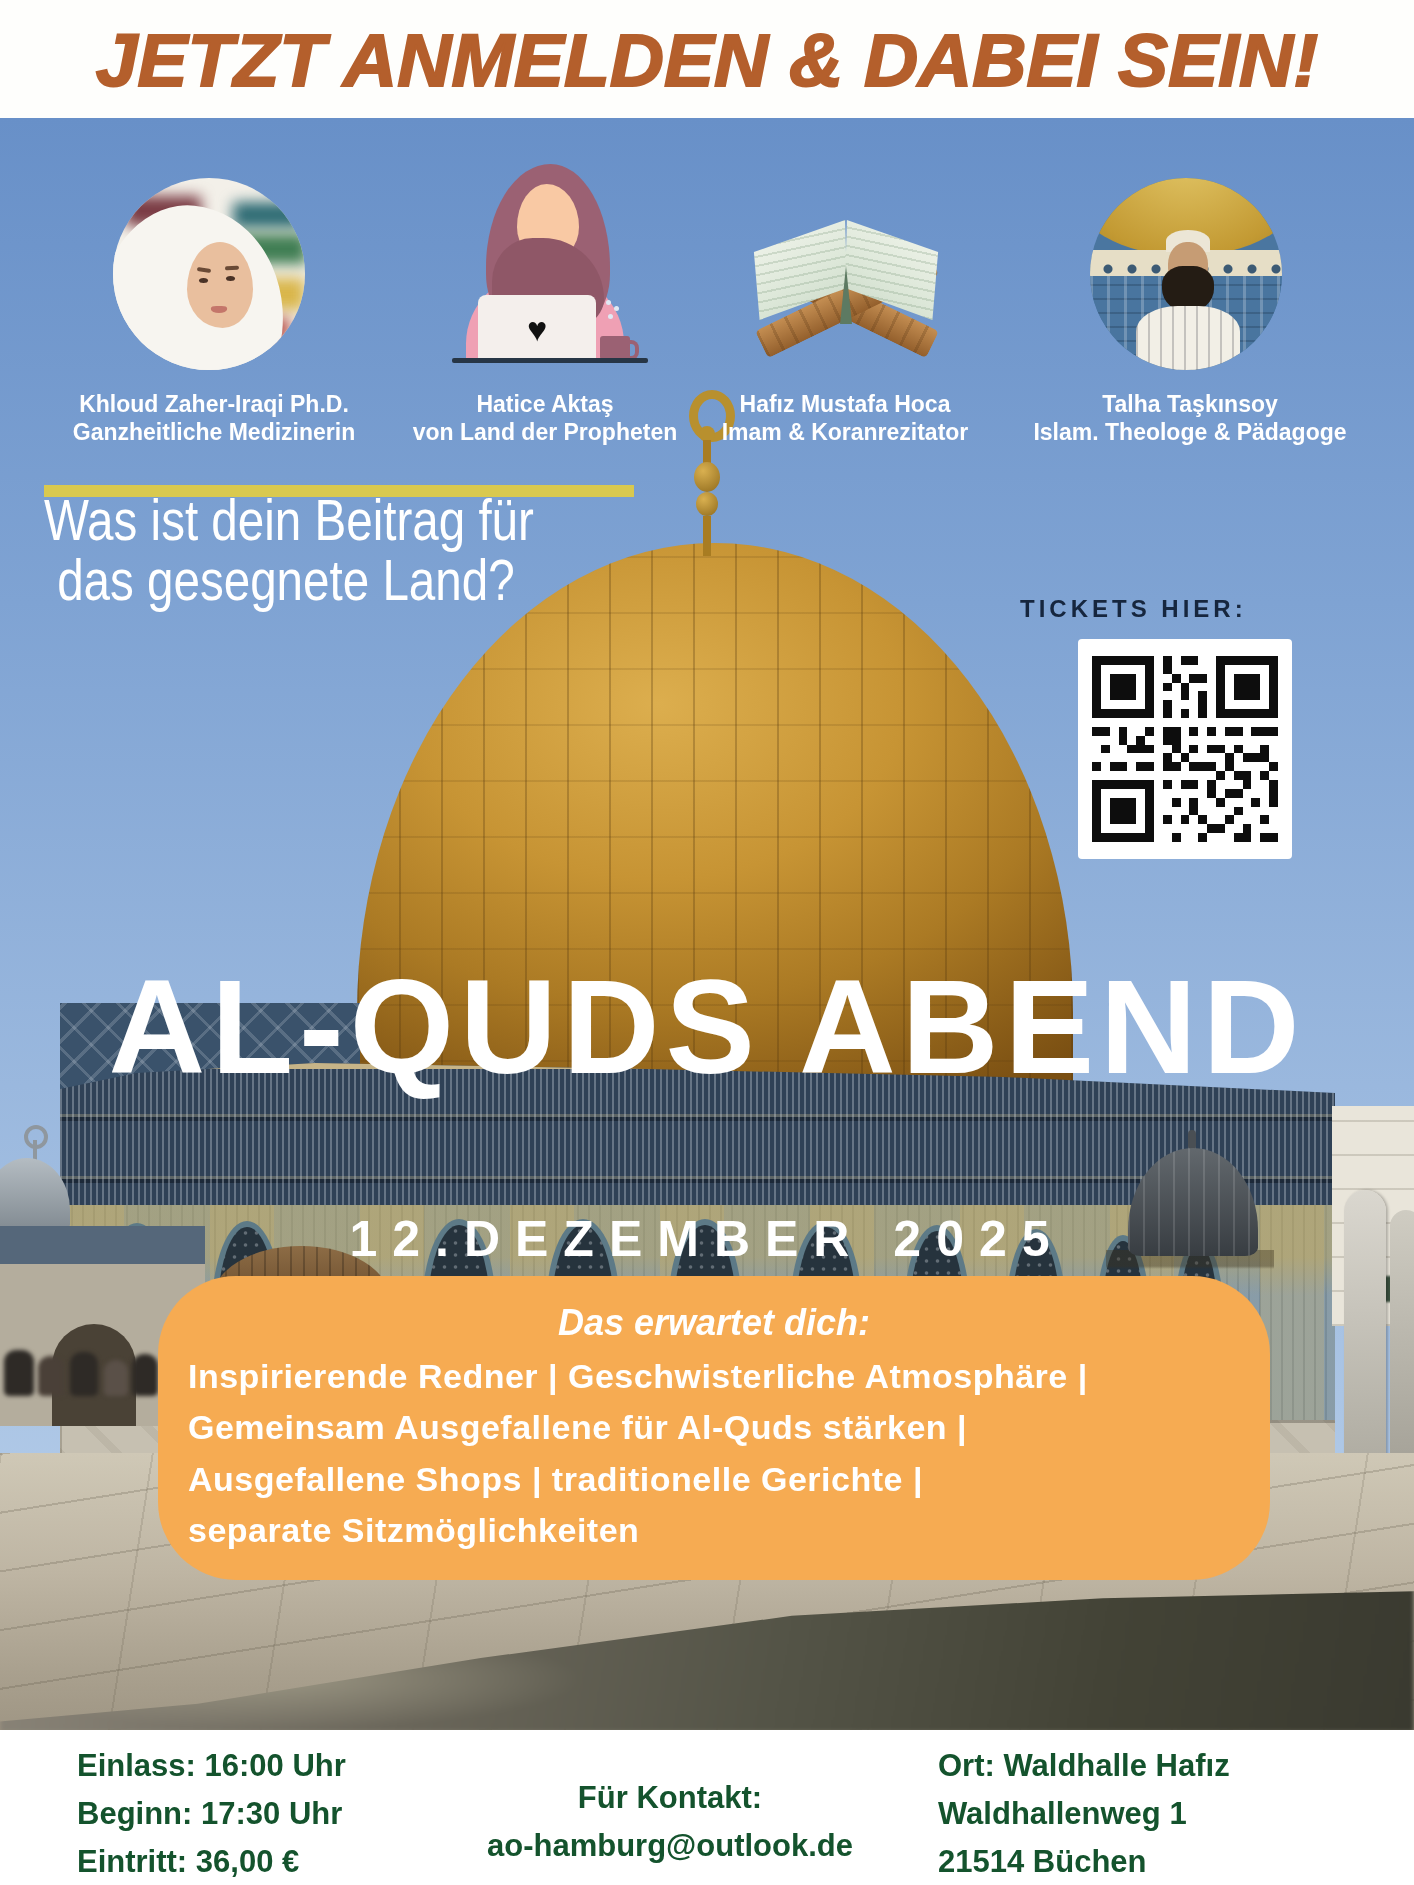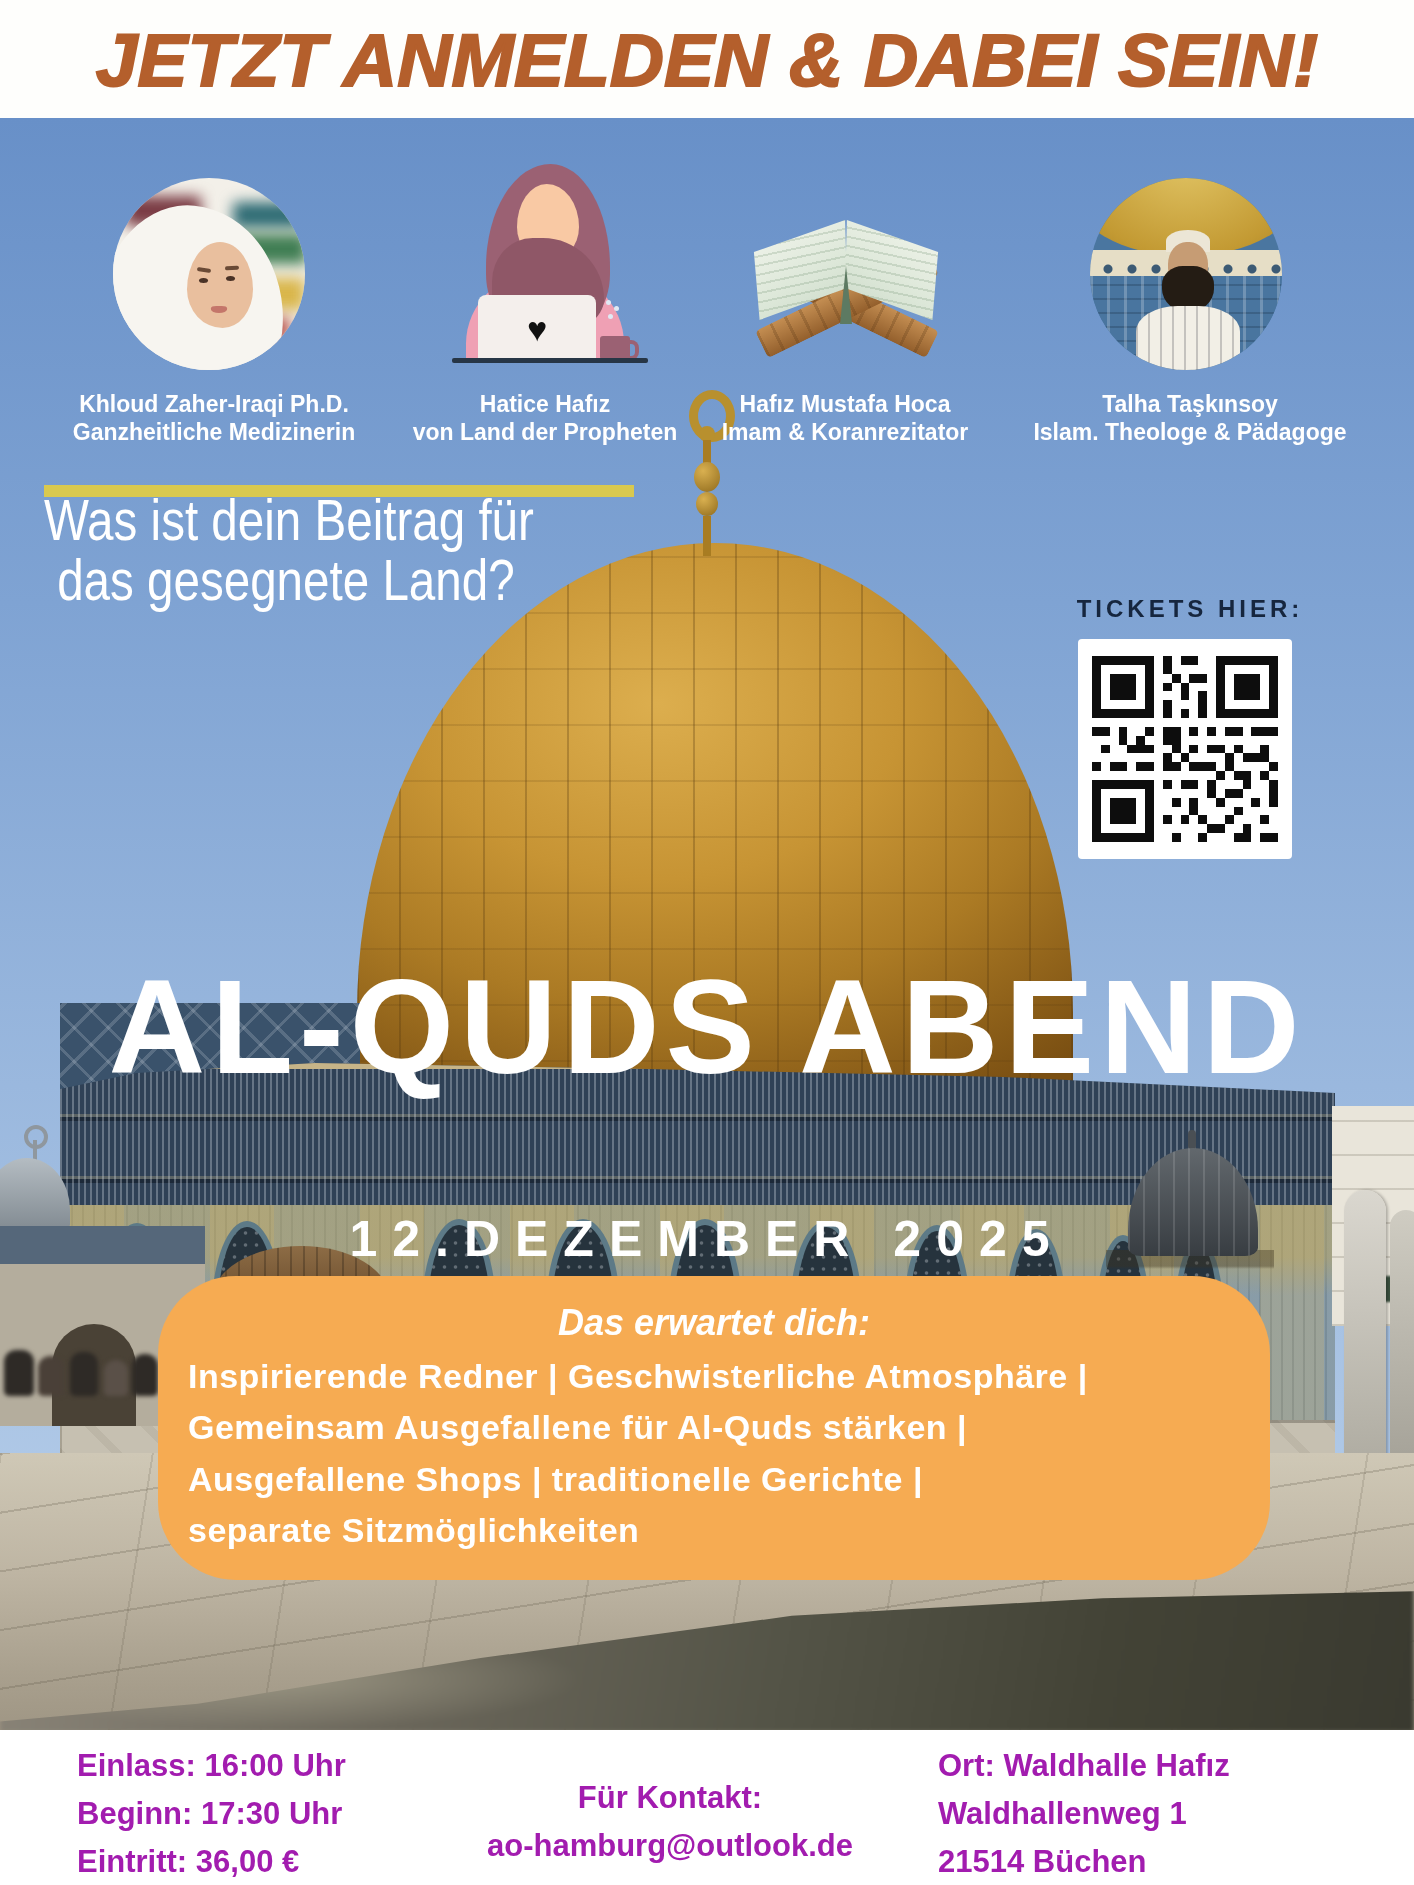--- a/index.html
+++ b/index.html
@@ -139,37 +139,37 @@
   .illus3 .rehal-a{transform:rotate(26deg);}
   .illus3 .rehal-b{transform:rotate(-26deg);}
 
   .speaker-label{position:absolute;width:340px;text-align:center;color:#fff;font-weight:700;
                  font-size:23px;line-height:28px;top:272px;}
 
   
   .yellow-line{position:absolute;left:44px;top:367px;width:590px;height:12px;background:#d9c94f;}
   .question{position:absolute;left:44px;top:372px;width:590px;text-align:center;color:#fff;
             font-weight:400;font-size:58px;line-height:60px;transform:scaleX(.82);transform-origin:left top;white-space:nowrap;}
-  .tickets-label{position:absolute;left:1020px;top:477px;width:340px;text-align:center;color:#16263e;
+  .tickets-label{position:absolute;left:1020px;top:477px;width:340px;color:#16263e;
                  font-size:24px;font-weight:700;letter-spacing:4px;}
   .qr-box{position:absolute;left:1078px;top:521px;width:214px;height:220px;background:#fff;border-radius:4px;padding:0;}
   .qr-box svg{position:absolute;left:14px;top:16px;width:186px;height:188px;}
 
   .main-title{position:absolute;left:0;top:832px;width:1414px;text-align:center;color:#fff;
               font-size:134px;font-weight:700;letter-spacing:6px;white-space:nowrap;}
   .date-title{position:absolute;left:0;top:1092px;width:1414px;text-align:center;color:#fff;
               font-size:50px;font-weight:700;letter-spacing:15px;white-space:nowrap;}
 
   .expect-box{position:absolute;left:158px;top:1158px;width:1112px;height:304px;background:#f6ab52;border-radius:78px;
               display:flex;flex-direction:column;justify-content:space-between;padding:26px 30px 30px 30px;box-sizing:border-box;}
   .expect-box .hd{font-style:italic;font-size:36px;font-weight:700;color:#fff;text-align:center;}
   .expect-box .ln{font-size:34px;font-weight:700;color:#fff;letter-spacing:.5px;}
 
   
-  .footer{position:absolute;left:0;top:1730px;width:1150px;height:155px;background:#fff;color:#a21caf;border-radius:10px;}
+  .footer{position:absolute;left:0;top:1730px;width:1150px;height:155px;background:#fff;color:#14532d;border-radius:10px;}
   .footer .col-left{position:absolute;left:77px;top:12px;font-size:31px;font-weight:700;line-height:48px;white-space:nowrap;}
   .footer .col-mid{position:absolute;left:420px;top:44px;width:500px;text-align:center;font-size:31px;font-weight:700;line-height:48px;}
   .footer .col-right{position:absolute;left:938px;top:12px;font-size:31px;font-weight:700;line-height:48px;white-space:nowrap;}
 </style>
 </head>
 <body>
 
 <div class="poster">
 
   <div class="top-banner">
@@ -284,21 +284,21 @@
       <div class="face"></div>
       <div class="beard"></div>
       <div class="robe"></div>
     </div>
 
     <div class="speaker-label" style="left:44px;">
       <div>Khloud Zaher-Iraqi Ph.D.</div>
         <div>Ganzheitliche Medizinerin</div>
     </div>
     <div class="speaker-label" style="left:375px;">
-      <div>Hatice Hafız</div>
+      <div>Hatice Aktaş</div>
         <div>von Land der Propheten</div>
     </div>
     <div class="speaker-label" style="left:675px;">
       <div>Hafız Mustafa Hoca</div>
         <div>Imam &amp; Koranrezitator</div>
     </div>
     <div class="speaker-label" style="left:1020px;">
       <div>Talha Taşkınsoy</div>
         <div>Islam. Theologe &amp; Pädagoge</div>
     </div>

